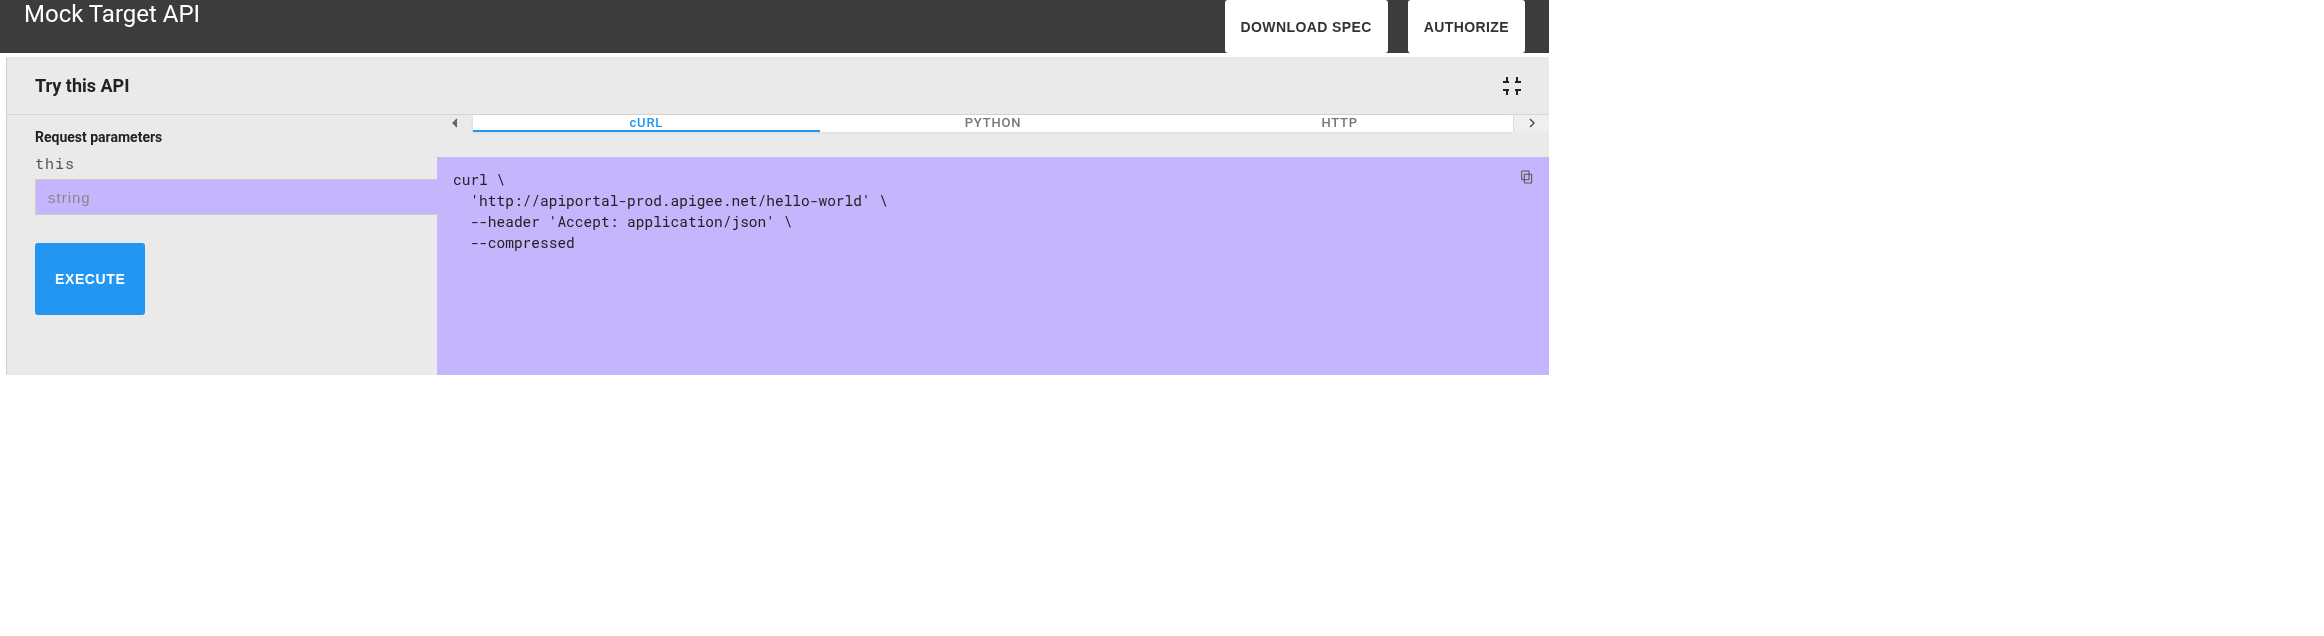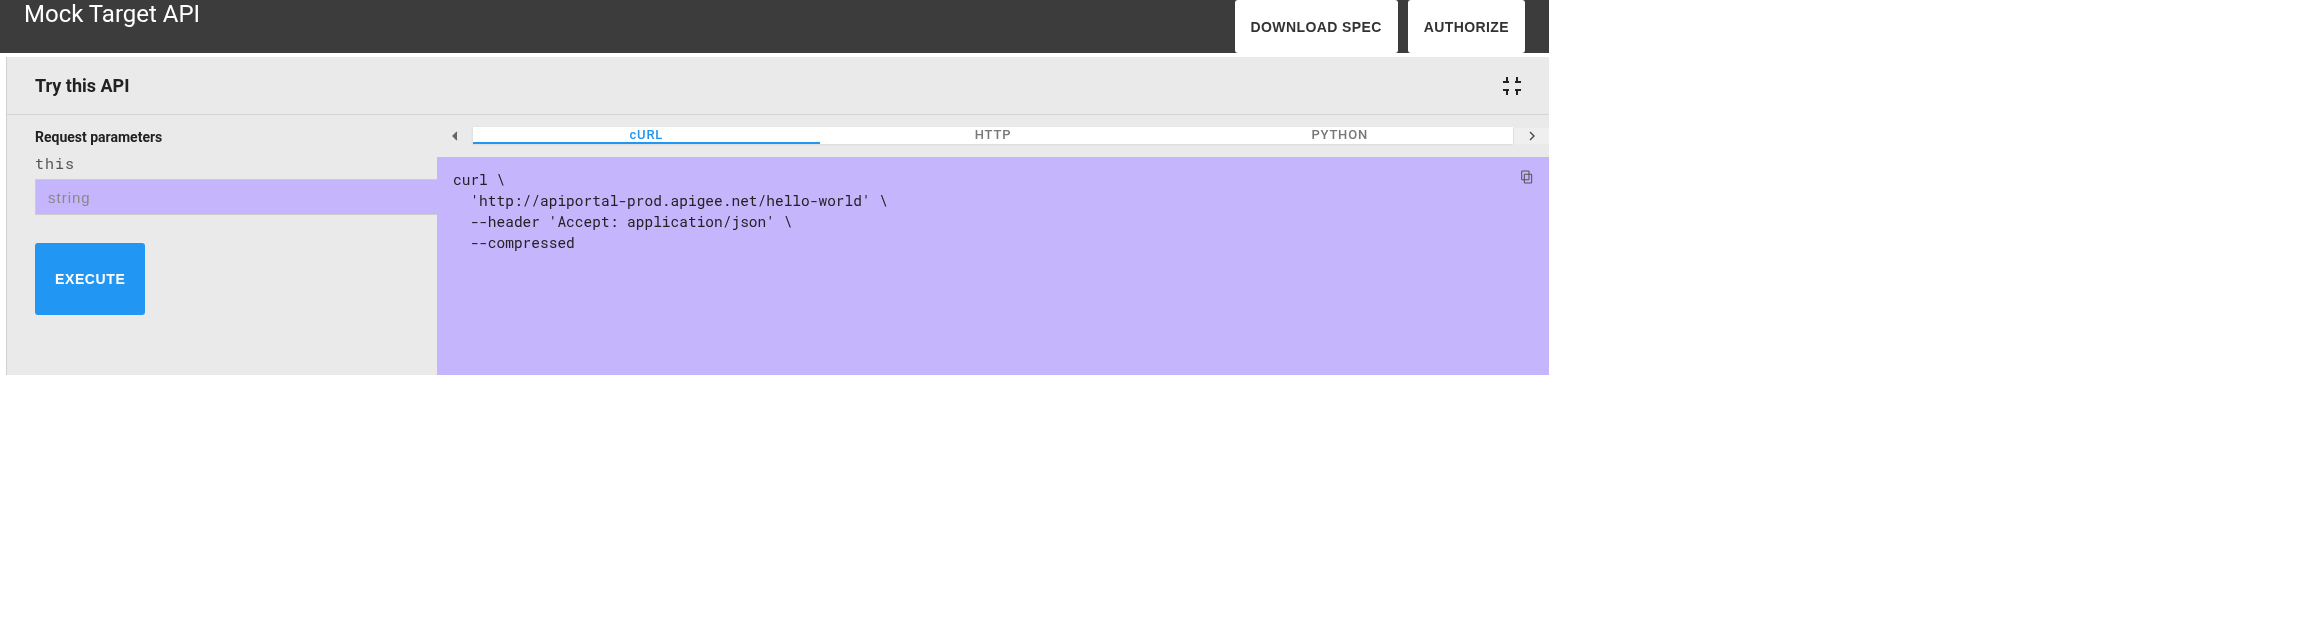--- a/index.html
+++ b/index.html
@@ -15,21 +15,21 @@
     height: 53px;
     display: flex;
     padding: 0 24px;
     justify-content: space-between;
   }
   .header-title {
     color: #fff;
     font-size: 24px;
     font-weight: 400;
   }
-  .header-actions { display: flex; gap: 10px; }
+  .header-actions { display: flex; gap: 20px; }
   .header-btn {
     background: #fff;
     border: none;
     border-radius: 3px;
     padding: 9px 16px;
     font-size: 14px;
     font-weight: 700;
     letter-spacing: 0.4px;
     cursor: pointer;
     color: #333;
@@ -91,21 +91,21 @@
     border-radius: 3px;
     padding: 28px 20px;
     font-size: 14px;
     font-weight: 700;
     letter-spacing: 0.6px;
     cursor: pointer;
   }
   .right-col { flex: 1; display: flex; flex-direction: column; background: #eaeaea; }
   .tabs-row {
     display: flex;
-    align-items: center;
+    align-items: flex-start;
     height: 42px;
     background: #eaeaea;
   }
   .arrow-btn {
     width: 36px;
     background: #eaeaea;
     display: flex;
     align-items: center;
     justify-content: center;
     cursor: pointer;
@@ -198,22 +198,22 @@
 
     <div class="right-col">
       <div class="tabs-row">
         <div class="arrow-btn">
           <svg viewBox="0 0 24 24">
               <path fill="currentColor" d="M15 6l-6 6 6 6" stroke="currentColor" stroke-width="2"></path>
             </svg>
         </div>
         <div class="tabs-scroll">
           <div class="tab active">cURL</div>
+          <div class="tab">PYTHON</div>
           <div class="tab">HTTP</div>
-          <div class="tab">PYTHON</div>
         </div>
         <div class="right-arrow-box">
           <svg viewBox="0 0 24 24">
               <path d="M9 6l6 6-6 6" stroke="currentColor" stroke-width="2" fill="none"></path>
             </svg>
         </div>
       </div>
       <div class="code-area">
         <div class="copy-icon">
           <svg viewBox="0 0 24 24">

